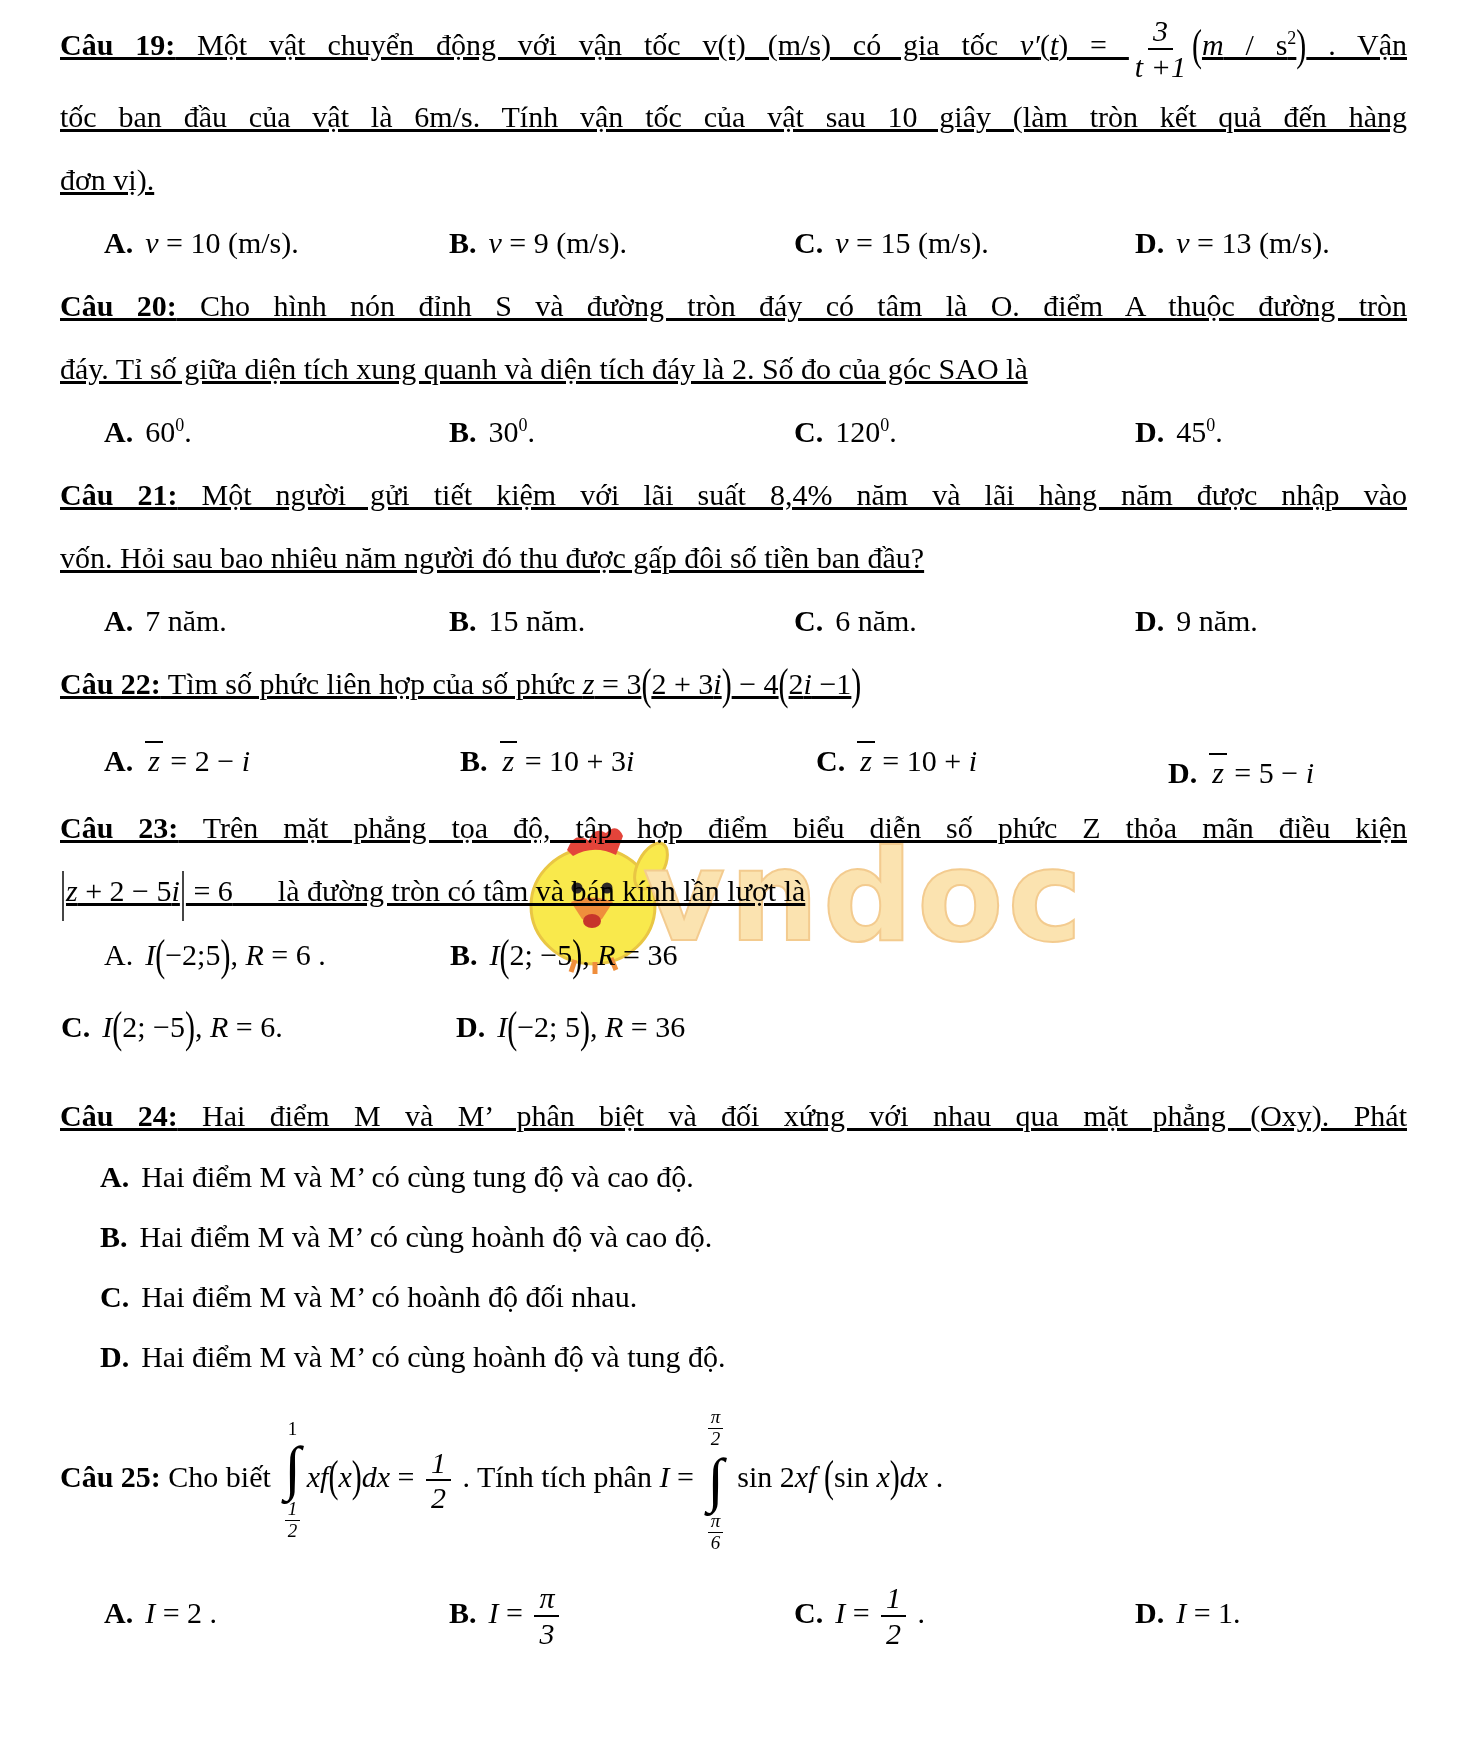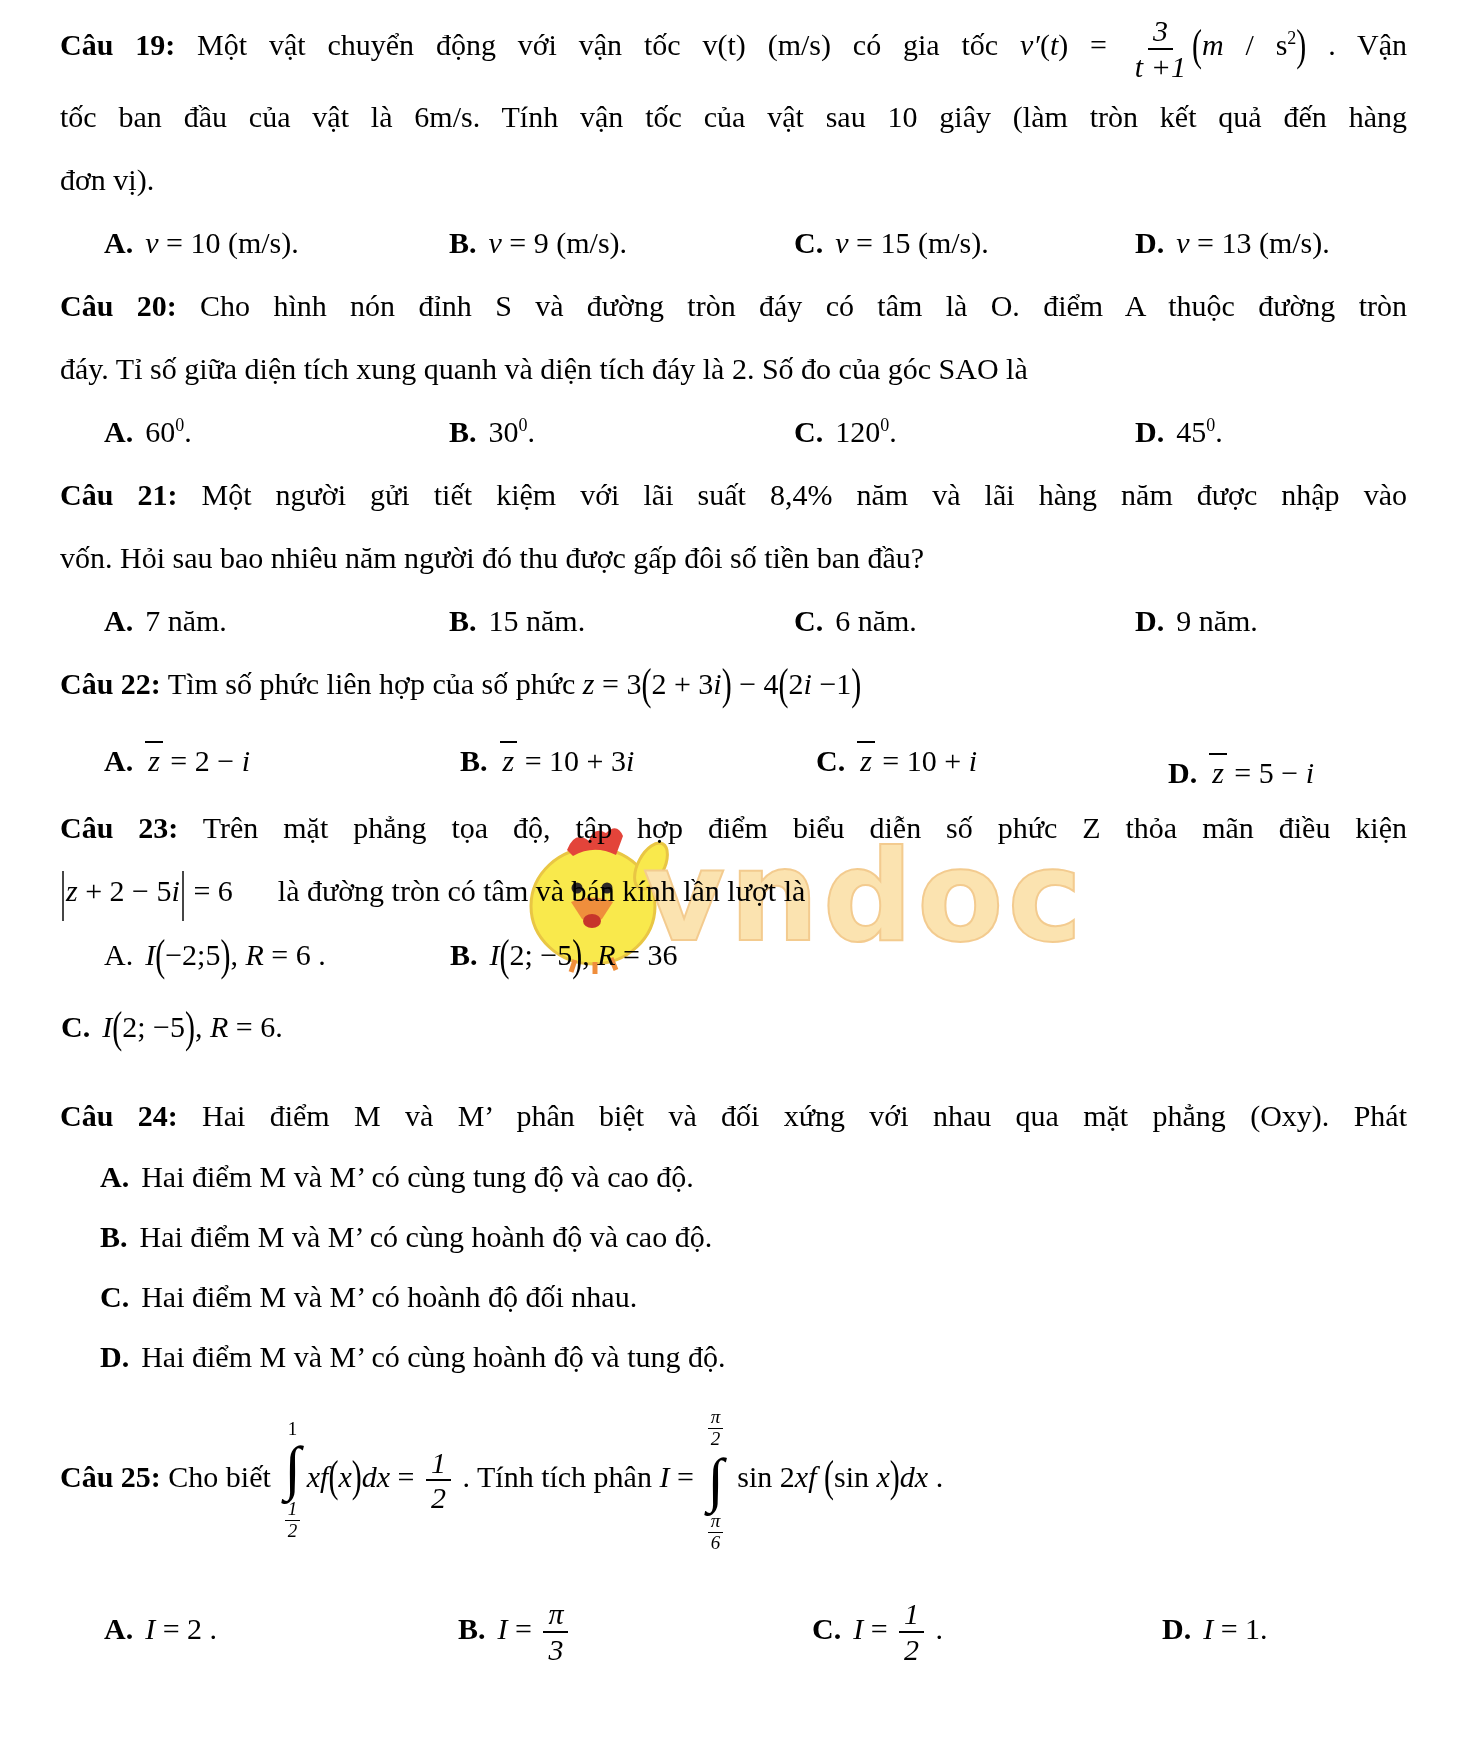--- a/index.html
+++ b/index.html
@@ -4,21 +4,21 @@
 <style>
   html,body{margin:0;padding:0;}
   body{
     width:1463px;height:1739px;position:relative;overflow:hidden;
     background:#ffffff;color:#000;
     font-family:"Liberation Serif","DejaVu Serif",serif;
     font-size:30px;
   }
   .watermark{position:absolute;left:505px;top:808px;z-index:0;opacity:.95;}
   .page{position:relative;z-index:1;padding:12px 56px 0 60px;}
-  .qline{line-height:63px;text-align:left;}
+  .qline{line-height:63px;text-align:left;text-decoration:underline;}
   .qline.just{text-align:justify;text-align-last:justify;}
   .mb{font-weight:bold;}
   .mi{font-style:italic;}
   .msup{font-size:18px;vertical-align:super;line-height:0;}
   .mover{display:inline-block;font-style:italic;border-top:2px solid #000;padding:4px 3px 0 3px;line-height:.9;}
   .bigp{display:inline-block;transform:scaleY(1.45);transform-origin:center;}
   .tallbar{display:inline-block;transform:scaleY(1.8);transform-origin:center;}
   .frac{display:inline-flex;flex-direction:column;align-items:center;vertical-align:middle;
         line-height:1.12;font-style:italic;margin:0 4px;padding:2px 0;}
   .frac .num{border-bottom:2px solid #000;padding:0 5px;}
@@ -36,21 +36,21 @@
   .olabel.light{font-weight:normal;}
   .opt.low{position:relative;top:12px;}
   .optrow23a{display:grid;grid-template-columns:346px auto;padding-left:44px;line-height:66px;}
   .optrow23b{display:grid;grid-template-columns:395px auto;padding-left:1px;line-height:66px;margin-top:6px;}
   .optvert{padding-left:40px;line-height:60px;}
   #q22 .optrow{margin-top:14px;gap:11px;}
   #q23{margin-top:4px;}
   #q24{margin-top:24px;}
   #q25{margin-top:16px;}
   .q25line{line-height:normal;padding-top:4px;}
-  #q25 .optrow{margin-top:40px;line-height:70px;gap:9px;}
+  #q25 .optrow{margin-top:24px;line-height:70px;}
 </style>
 </head>
 <body>
 
 <div class="watermark">
   <svg width="620" height="168" viewBox="0 0 620 168">
     <g>
       <ellipse cx="88" cy="98" rx="62" ry="58" fill="#f9e843" stroke="#e8c33a" stroke-width="3"></ellipse>
       <path d="M62 42 q8 -20 22 -9 q4 -15 17 -8 q11 -11 17 3 l-7 19 q-22 -11 -43 1 z" fill="#e23b30"></path>
       <circle cx="72" cy="80" r="5.5" fill="#241f1c"></circle>
@@ -115,20 +115,21 @@
 
   <section class="q" id="q23">
     <div class="qline just"><span class="mb">Câu 23:</span><span> Trên mặt phẳng tọa độ, tập hợp điểm biểu diễn số phức Z thỏa mãn điều kiện</span></div>
     <div class="qline"><span class="tallbar">|</span><span class="mi">z</span><span> + 2 − 5</span><span class="mi">i</span><span class="tallbar">|</span><span> = 6</span><span>  là đường tròn có tâm và bán kính lần lượt là</span></div>
     <div class="optrow23a">
       <div class="opt"><span class="olabel light">A.</span><span class="osegs"><span class="mi">I</span><span class="bigp">(</span><span>−2;5</span><span class="bigp">)</span><span>, </span><span class="mi">R</span><span> = 6 .</span></span></div>
       <div class="opt"><span class="olabel">B.</span><span class="osegs"><span class="mi">I</span><span class="bigp">(</span><span>2; −5</span><span class="bigp">)</span><span>, </span><span class="mi">R</span><span> = 36</span></span></div>
     </div>
     <div class="optrow23b">
       <div class="opt"><span class="olabel">C.</span><span class="osegs"><span class="mi">I</span><span class="bigp">(</span><span>2; −5</span><span class="bigp">)</span><span>, </span><span class="mi">R</span><span> = 6.</span></span></div>
+      <div class="opt"><span class="olabel">D.</span><span class="osegs"><span class="mi">I</span><span class="bigp">(</span><span>−2; 5</span><span class="bigp">)</span><span>, </span><span class="mi">R</span><span> = 36</span></span></div>
     </div>
   </section>
 
   <section class="q" id="q24">
     <div class="qline just"><span class="mb">Câu 24:</span><span> Hai điểm M và M’ phân biệt và đối xứng với nhau qua mặt phẳng (Oxy). Phát</span></div>
     <div class="optvert"><span class="olabel">A.</span><span class="osegs"><span>Hai điểm M và M’ có cùng tung độ và cao độ.</span></span></div>
     <div class="optvert"><span class="olabel">B.</span><span class="osegs"><span>Hai điểm M và M’ có cùng hoành độ và cao độ.</span></span></div>
     <div class="optvert"><span class="olabel">C.</span><span class="osegs"><span>Hai điểm M và M’ có hoành độ đối nhau.</span></span></div>
     <div class="optvert"><span class="olabel">D.</span><span class="osegs"><span>Hai điểm M và M’ có cùng hoành độ và tung độ.</span></span></div>
   </section>

